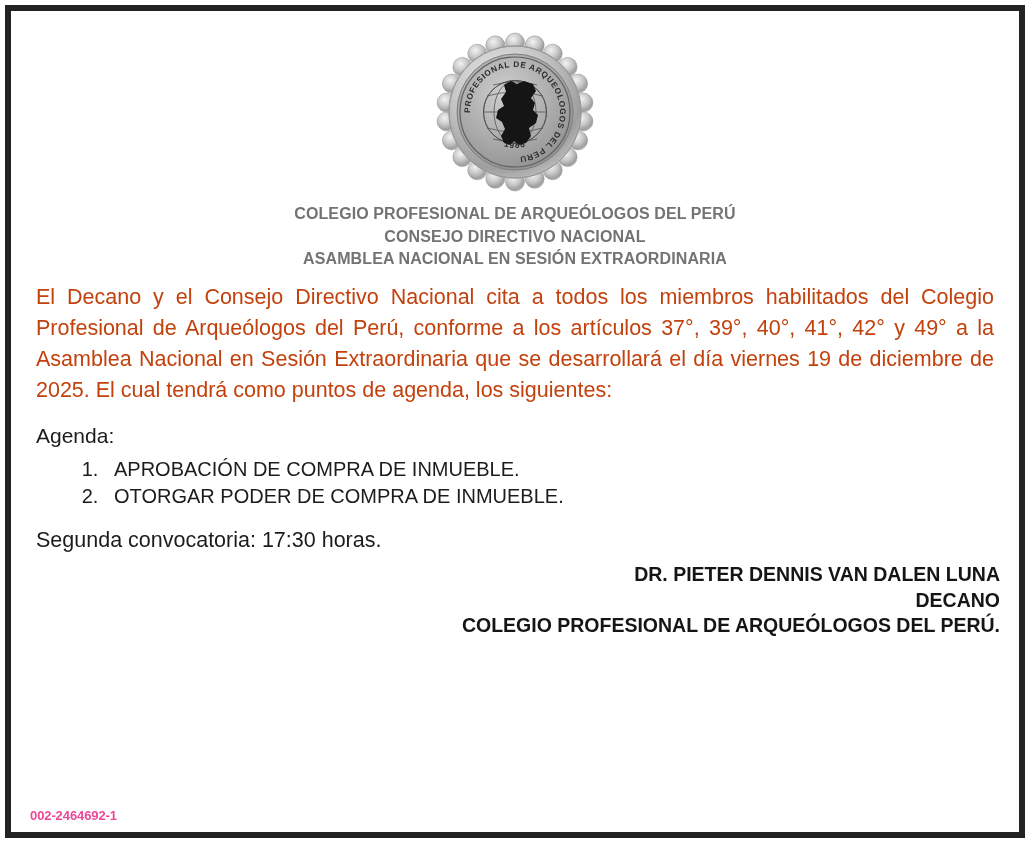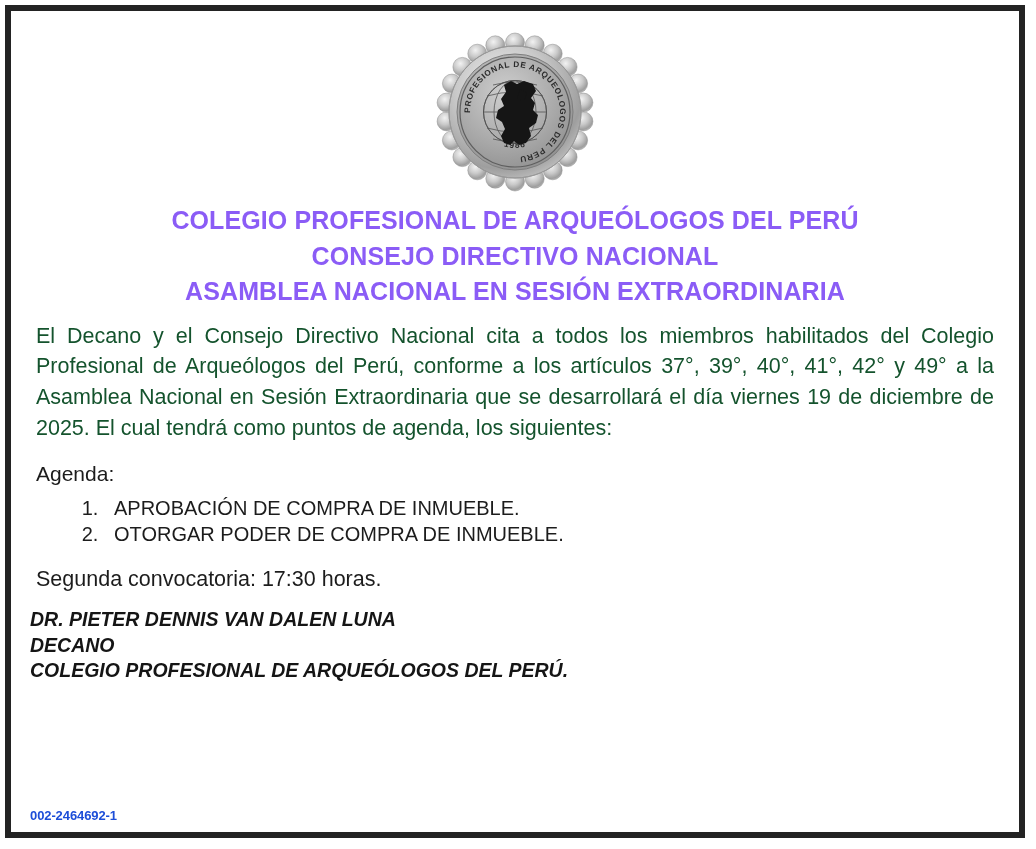--- a/index.html
+++ b/index.html
@@ -50,35 +50,35 @@
   }
   .seal svg { display: block; }
 
   
   .heading-block {
     text-align: center;
     margin-top: 4px;
   }
   .heading-line {
     font-weight: bold;
-    font-size: 25px;
+    font-size: 16px;
     letter-spacing: 0.1px;
     line-height: 1.42;
-    color: #8b5cf6;
+    color: #737373;
     white-space: nowrap;
   }
 
   
   .para {
     font-size: 21.5px;
     line-height: 1.44;
     text-align: justify;
     text-justify: inter-word;
     margin: 11px 6px 0 6px;
-    color: #14532d;
+    color: #c2410c;
   }
 
   .agenda-label {
     font-size: 21px;
     line-height: 1.44;
     margin: 15px 6px 0 6px;
   }
 
   ol.agenda-list {
     margin: 6px 0 0 0;
@@ -104,41 +104,40 @@
   .convocatoria div { white-space: nowrap; }
 
   .place-date {
     text-align: right;
     font-size: 21.5px;
     margin: 10px 10px 0 0;
   }
 
   
   .sign-block {
-    text-align: left;
-    margin-top: 14px;
-    font-style: italic;
+    text-align: right;
+    margin-top: 7px;
   }
   .sign-line {
     font-weight: bold;
     font-size: 19.5px;
     line-height: 1.31;
     color: #151515;
     white-space: nowrap;
   }
 
   
   .ref-code {
     position: absolute;
     left: 19px;
     bottom: 9px;
     font-size: 13px;
     font-weight: bold;
     letter-spacing: -0.1px;
-    color: #1d4ed8;
+    color: #ec4899;
   }
 </style>
 </head>
 <body>
 
 <div class="notice">
   <div class="inner">
 
     <div class="logo-wrap">
       <div class="seal">

